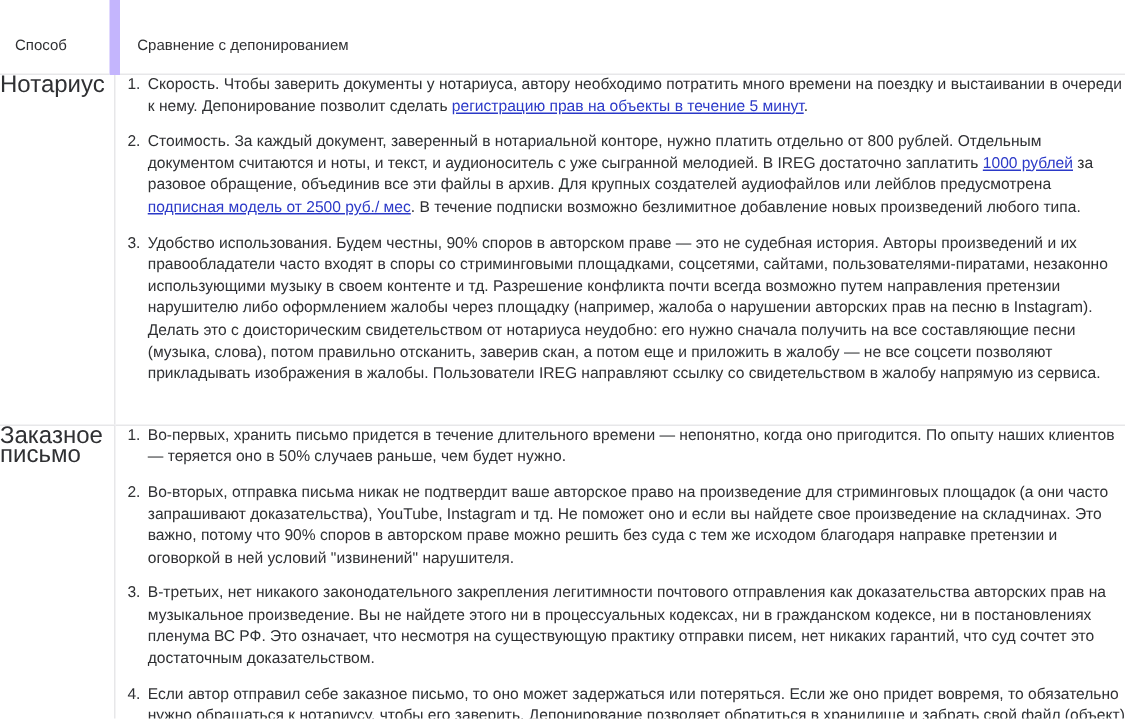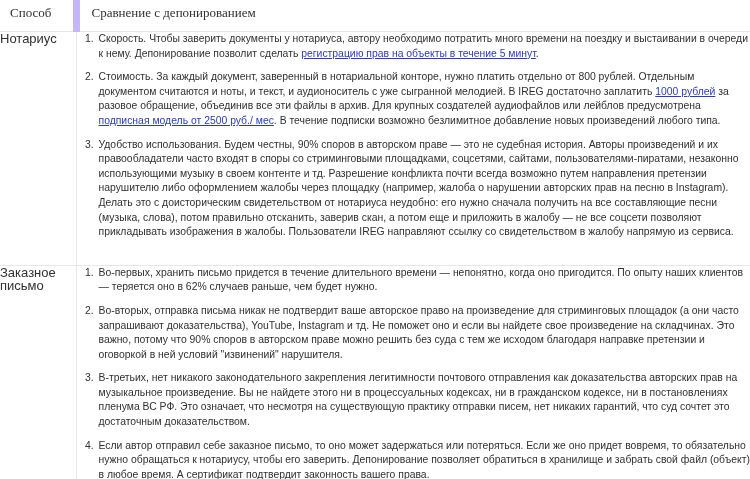--- a/index.html
+++ b/index.html
@@ -28,47 +28,46 @@
   .comparison-table td {
     vertical-align: top;
     text-align: left;
     font-weight: normal;
     padding: 0;
   }
 
   
   .head-row th {
     border-bottom: 1px solid #e7e7e9;
-    padding-top: 6px;
+    padding-top: 24px;
     padding-bottom: 11px;
-    font-size: 13px;
+    font-size: 10px;
     line-height: 14px;
     color: #2f3033;
-    font-family: Liberation Serif, serif;
   }
   .head-row th.th-method {
     padding-left: 10px;
     padding-right: 6px;
   }
   .head-row th.th-compare {
     padding-left: 12px;
     padding-right: 10px;
     border-left: 7px solid #c4b5fd;
   }
 
   
   .data-row > td {
     border-bottom: 1px solid #e7e7e9;
   }
   .data-row:last-child > td {
     border-bottom: 4px solid #737373;
   }
   .cell-method {
     padding: 10px;
-    font-size: 13px;
+    font-size: 16px;
     line-height: 13.5px;
     color: #2f3033;
     vertical-align: middle;
   }
   .cell-compare {
     border-left: 1px solid #e7e7e9;
     padding: 8px 10px 10px 12px;
   }
 
   ol.points {
@@ -120,21 +119,21 @@
             <li><span>Скорость. Чтобы заверить документы у нотариуса, автору необходимо потратить много времени на поездку и выстаивании в очереди к нему. Депонирование позволит сделать </span><a class="inline-link" href="#">регистрацию прав на объекты в течение 5 минут</a><span>.</span></li>
             <li><span>Стоимость. За каждый документ, заверенный в нотариальной конторе, нужно платить отдельно от 800 рублей. Отдельным документом считаются и ноты, и текст, и аудионоситель с уже сыгранной мелодией.  В IREG достаточно заплатить </span><a class="inline-link" href="#">1000 рублей</a><span> за разовое обращение, объединив все эти файлы в архив. Для крупных создателей аудиофайлов или лейблов предусмотрена </span><a class="inline-link" href="#">подписная модель от 2500 руб./ мес</a><span>. В течение подписки возможно безлимитное добавление новых произведений любого типа.</span></li>
             <li><span>Удобство использования. Будем честны, 90% споров в авторском праве — это не судебная история. Авторы произведений и их правообладатели часто входят в споры со стриминговыми площадками, соцсетями, сайтами, пользователями-пиратами, незаконно использующими музыку в своем контенте и тд. Разрешение конфликта почти всегда возможно путем направления претензии нарушителю либо оформлением жалобы через площадку (например, жалоба о нарушении авторских прав на песню в Instagram). Делать это с доисторическим свидетельством от нотариуса неудобно: его нужно сначала получить на все составляющие песни (музыка, слова), потом правильно отсканить, заверив скан, а потом еще и приложить в жалобу — не все соцсети позволяют прикладывать изображения в жалобы. Пользователи IREG направляют ссылку со свидетельством в жалобу напрямую из сервиса.</span></li>
           </ol>
         </td>
       </tr>
       <tr class="data-row">
         <td class="cell-method">Заказное письмо</td>
         <td class="cell-compare">
           <ol class="points">
-            <li><span>Во-первых, хранить письмо придется в течение длительного времени — непонятно, когда оно пригодится. По опыту наших клиентов — теряется оно в 62% случаев раньше, чем будет нужно.</span></li>
+            <li><span>Во-первых, хранить письмо придется в течение длительного времени — непонятно, когда оно пригодится. По опыту наших клиентов — теряется оно в 50% случаев раньше, чем будет нужно.</span></li>
             <li><span>Во-вторых, отправка письма никак не подтвердит ваше авторское право на произведение для стриминговых площадок (а они часто запрашивают доказательства), YouTube, Instagram и тд. Не поможет оно и если вы найдете свое произведение на складчинах. Это важно, потому что 90% споров в авторском праве можно решить без суда с тем же исходом благодаря направке претензии и оговоркой в ней условий "извинений" нарушителя.</span></li>
             <li><span>В-третьих, нет никакого законодательного закрепления легитимности почтового отправления как доказательства авторских прав на музыкальное произведение. Вы не найдете этого ни в процессуальных кодексах, ни в гражданском кодексе, ни в постановлениях пленума ВС РФ. Это означает, что несмотря на существующую практику отправки писем, нет никаких гарантий, что суд сочтет это достаточным доказательством.</span></li>
             <li><span>Если автор отправил себе заказное письмо, то оно может задержаться или потеряться. Если же оно придет вовремя, то обязательно нужно обращаться к нотариусу, чтобы его заверить. Депонирование позволяет обратиться в хранилище и забрать свой файл (объект) в любое время. А сертификат подтвердит законность вашего права.</span></li>
           </ol>
         </td>
       </tr>
     </tbody>
 </table>
 
 </body></html>

